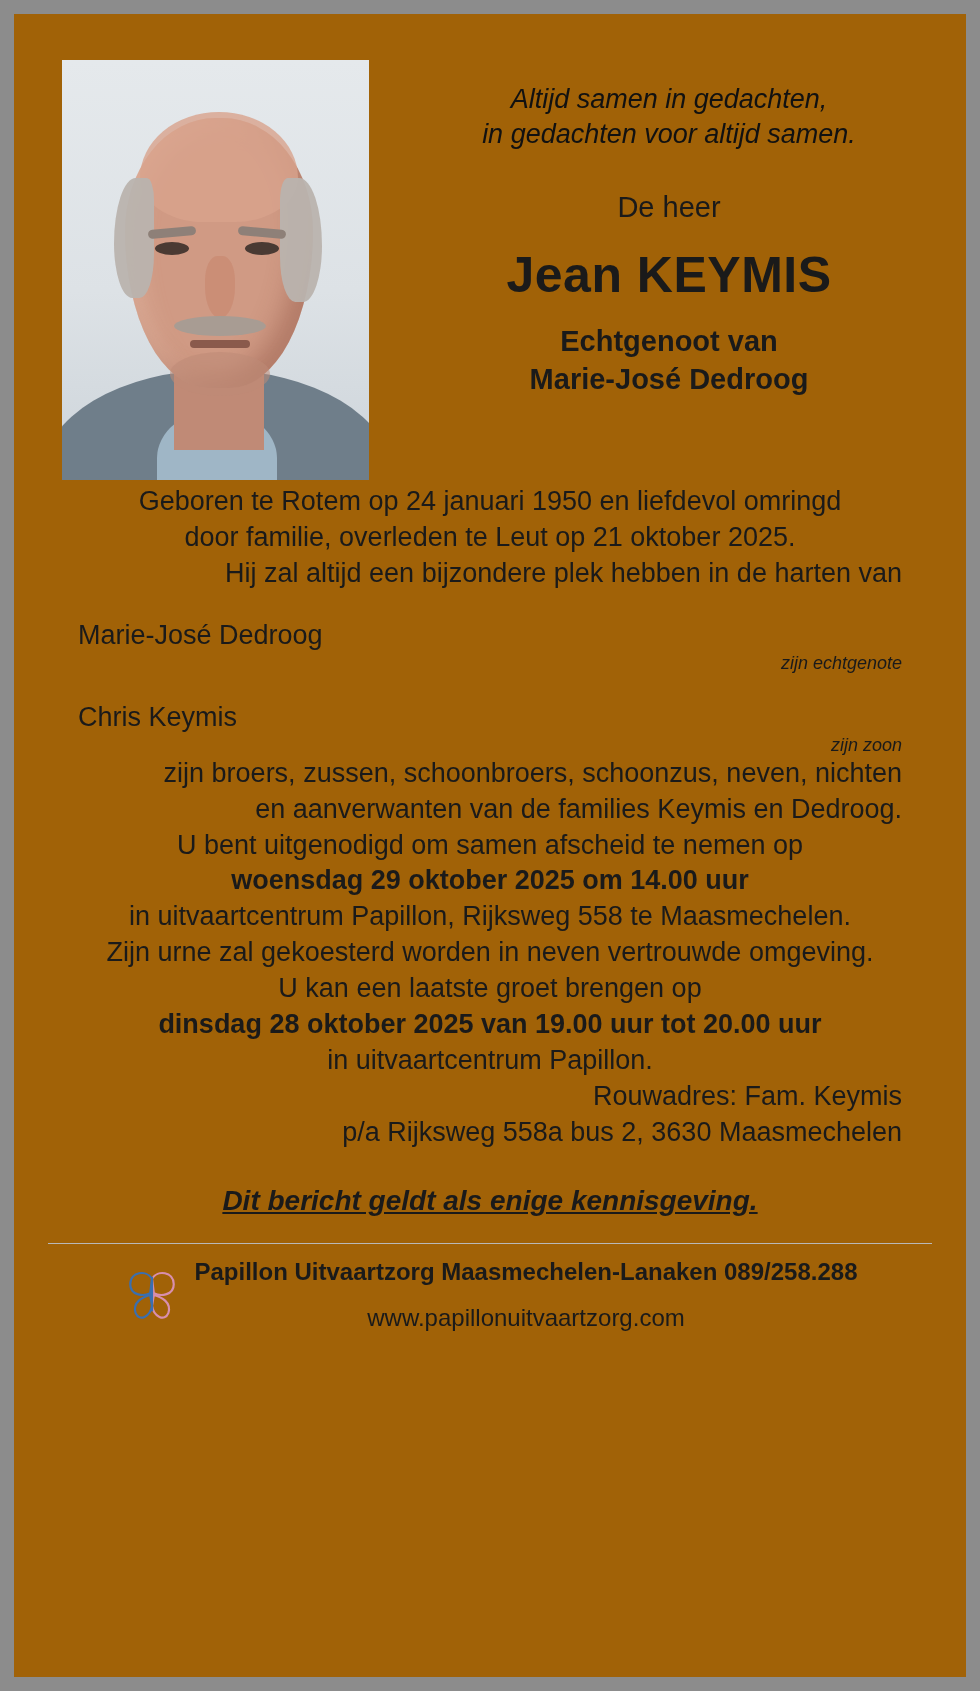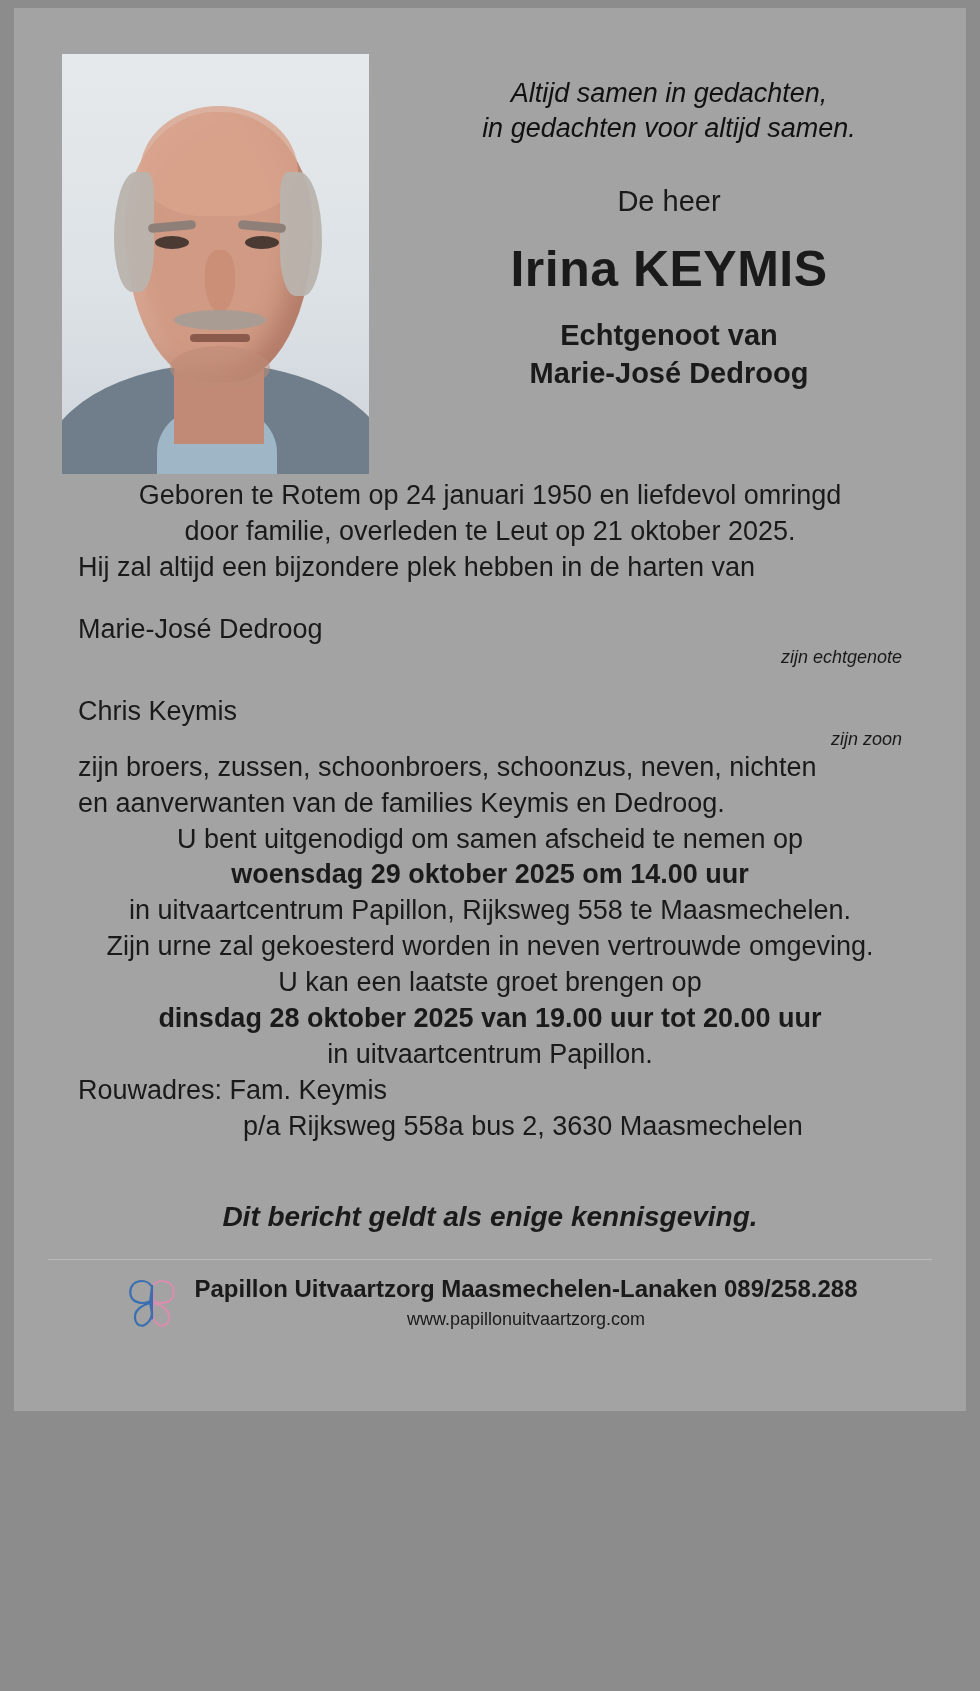--- a/index.html
+++ b/index.html
@@ -10,24 +10,24 @@
   body {
     width: 980px;
     height: 1691px;
     font-family: "Liberation Sans", sans-serif;
     color: #1a1a1a;
     overflow: hidden;
   }
   .card {
     position: absolute;
     left: 14px;
-    top: 8px;
+    top: 14px;
     width: 952px;
-    height: 1403px;
-    background: #a3a3a3;
+    height: 1663px;
+    background: #a16207;
     box-sizing: border-box;
   }
   .top-area {
     position: relative;
     height: 470px;
   }
   .portrait {
     position: absolute;
     left: 48px;
     top: 46px;
@@ -197,21 +197,21 @@
     margin-top: 19px;
     font-size: 29px;
     font-weight: bold;
     line-height: 1.3;
   }
 
   .body {
     padding: 0 64px;
   }
   .center { text-align: center; }
-  .left { text-align: left; }
+  .left { text-align: right; }
   p.blk {
     font-size: 27px;
     line-height: 1.33;
     margin: 0;
   }
   .gap-a { margin-top: 42px; }
   .gap-b { margin-top: 34px; }
   .gap-c { margin-top: 30px; }
   .gap-d { margin-top: 44px; }
   .rel-line {
@@ -219,25 +219,26 @@
     margin-top: 28px;
   }
   .rel-role {
     font-style: italic;
     font-size: 18px;
     text-align: right;
     margin-top: 2px;
   }
   b.strong { font-weight: bold; }
   .closing {
-    margin-top: 56px;
+    margin-top: 34px;
     text-align: center;
     font-weight: bold;
     font-style: italic;
     font-size: 28px;
+    text-decoration: underline;
   }
   .footer-rule {
     margin: 26px 34px 0 34px;
     border-top: 1px solid #b9b9b9;
   }
   .footer {
     margin-top: 14px;
     display: flex;
     align-items: center;
     justify-content: center;
@@ -248,22 +249,22 @@
     height: 58px;
     flex: 0 0 auto;
   }
   .footer-text { text-align: center; }
   .footer-line1 {
     font-size: 24px;
     font-weight: bold;
   }
   .footer-line1 .phone { font-weight: bold; }
   .footer-line2 {
-    font-size: 18px;
-    margin-top: 6px;
+    font-size: 24px;
+    margin-top: 18px;
   }
   .addr-indent { padding-left: 165px; display: block; }
 </style>
 </head>
 <body>
 
 <div class="card">
 
   <div class="top-area">
 
@@ -285,21 +286,21 @@
       <div class="mouth"></div>
       <div class="chin"></div>
     </div>
 
     <div class="header-text">
       <div class="quote">
         <div>Altijd samen in gedachten,</div>
         <div>in gedachten voor altijd samen.</div>
       </div>
       <div class="deheer">De heer</div>
-      <div class="name">Irina KEYMIS</div>
+      <div class="name">Jean KEYMIS</div>
       <div class="spouse">
         <div>Echtgenoot van</div>
         <div>Marie-José Dedroog</div>
       </div>
     </div>
 
   </div>
 
   <div class="body">
 

